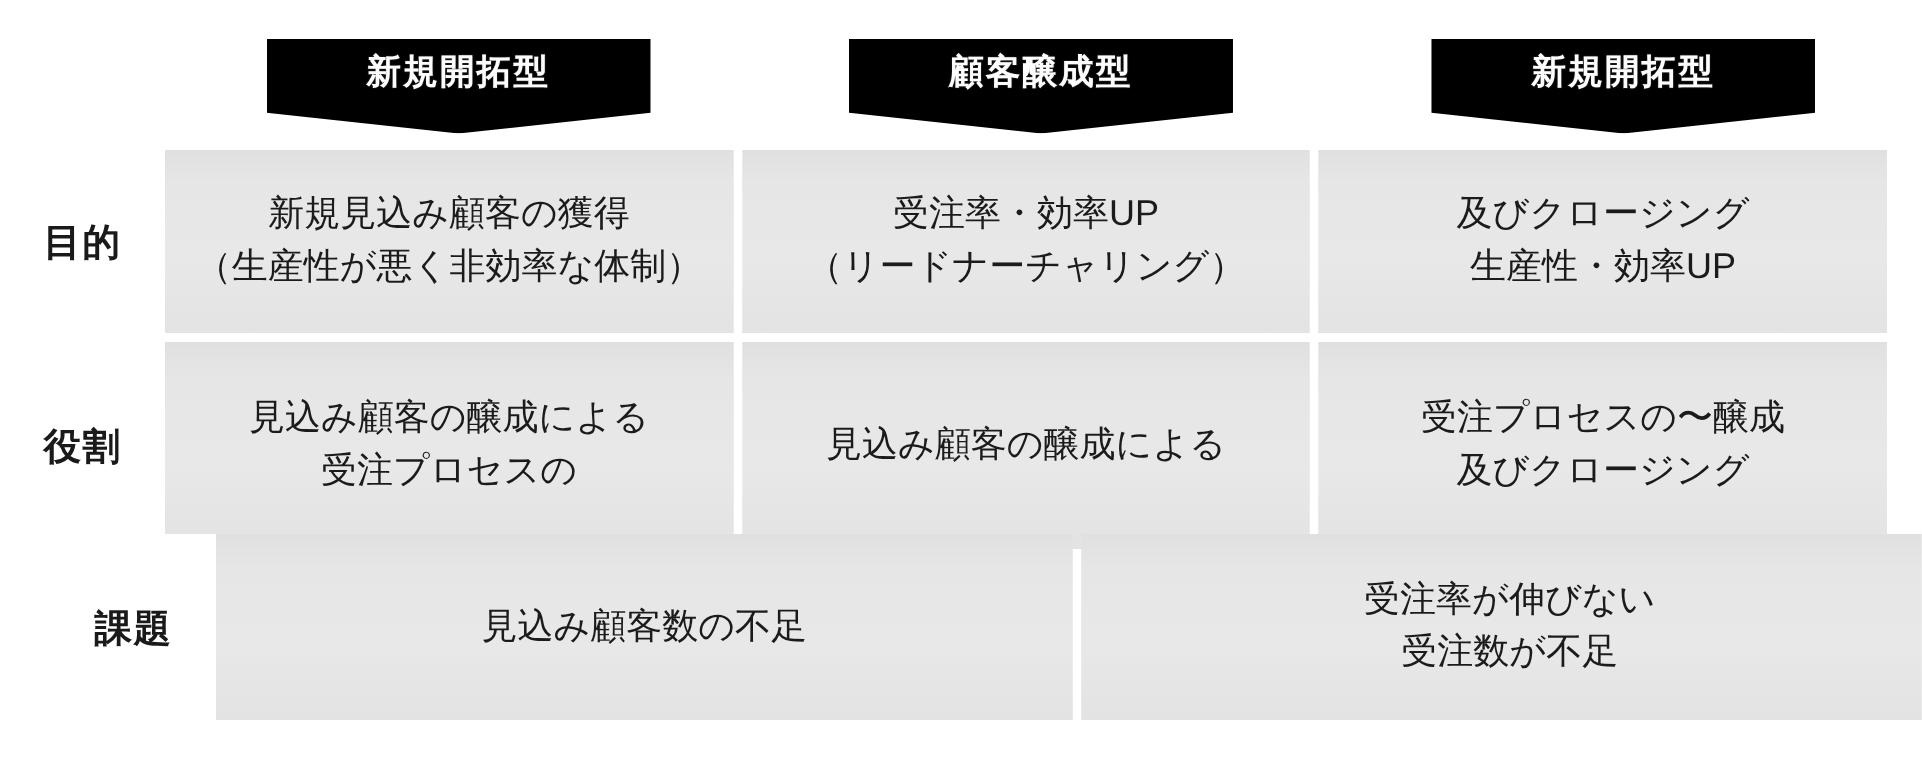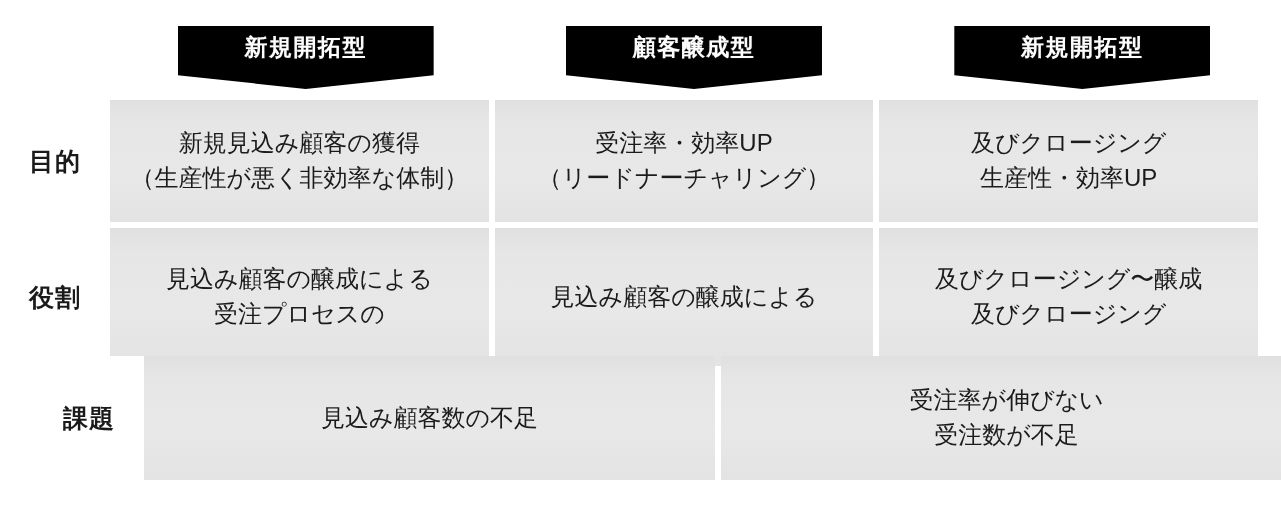--- a/index.html
+++ b/index.html
@@ -176,21 +176,21 @@
       <div class="row-label">役割</div>
       <div class="cells">
         <div class="cell">
           <div class="line">見込み顧客の醸成による</div>
           <div class="line">受注プロセスの</div>
         </div>
         <div class="cell">
           <div class="line">見込み顧客の醸成による</div>
         </div>
         <div class="cell">
-          <div class="line">及びクロージング〜醸成</div>
+          <div class="line">受注プロセスの〜醸成</div>
           <div class="line">及びクロージング</div>
         </div>
       </div>
     </div>
 
     <div class="row row-3">
       <div class="row-label">課題</div>
       <div class="cells">
         <div class="cell">
           <div class="line">見込み顧客数の不足</div>

